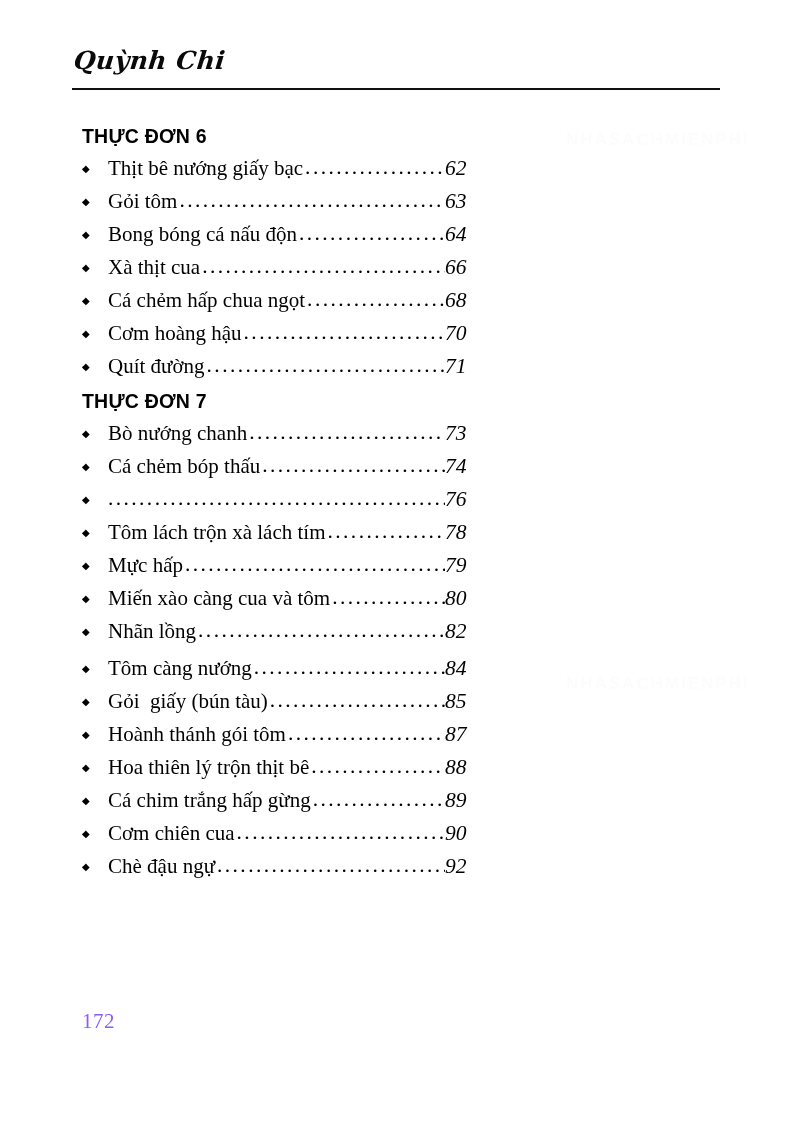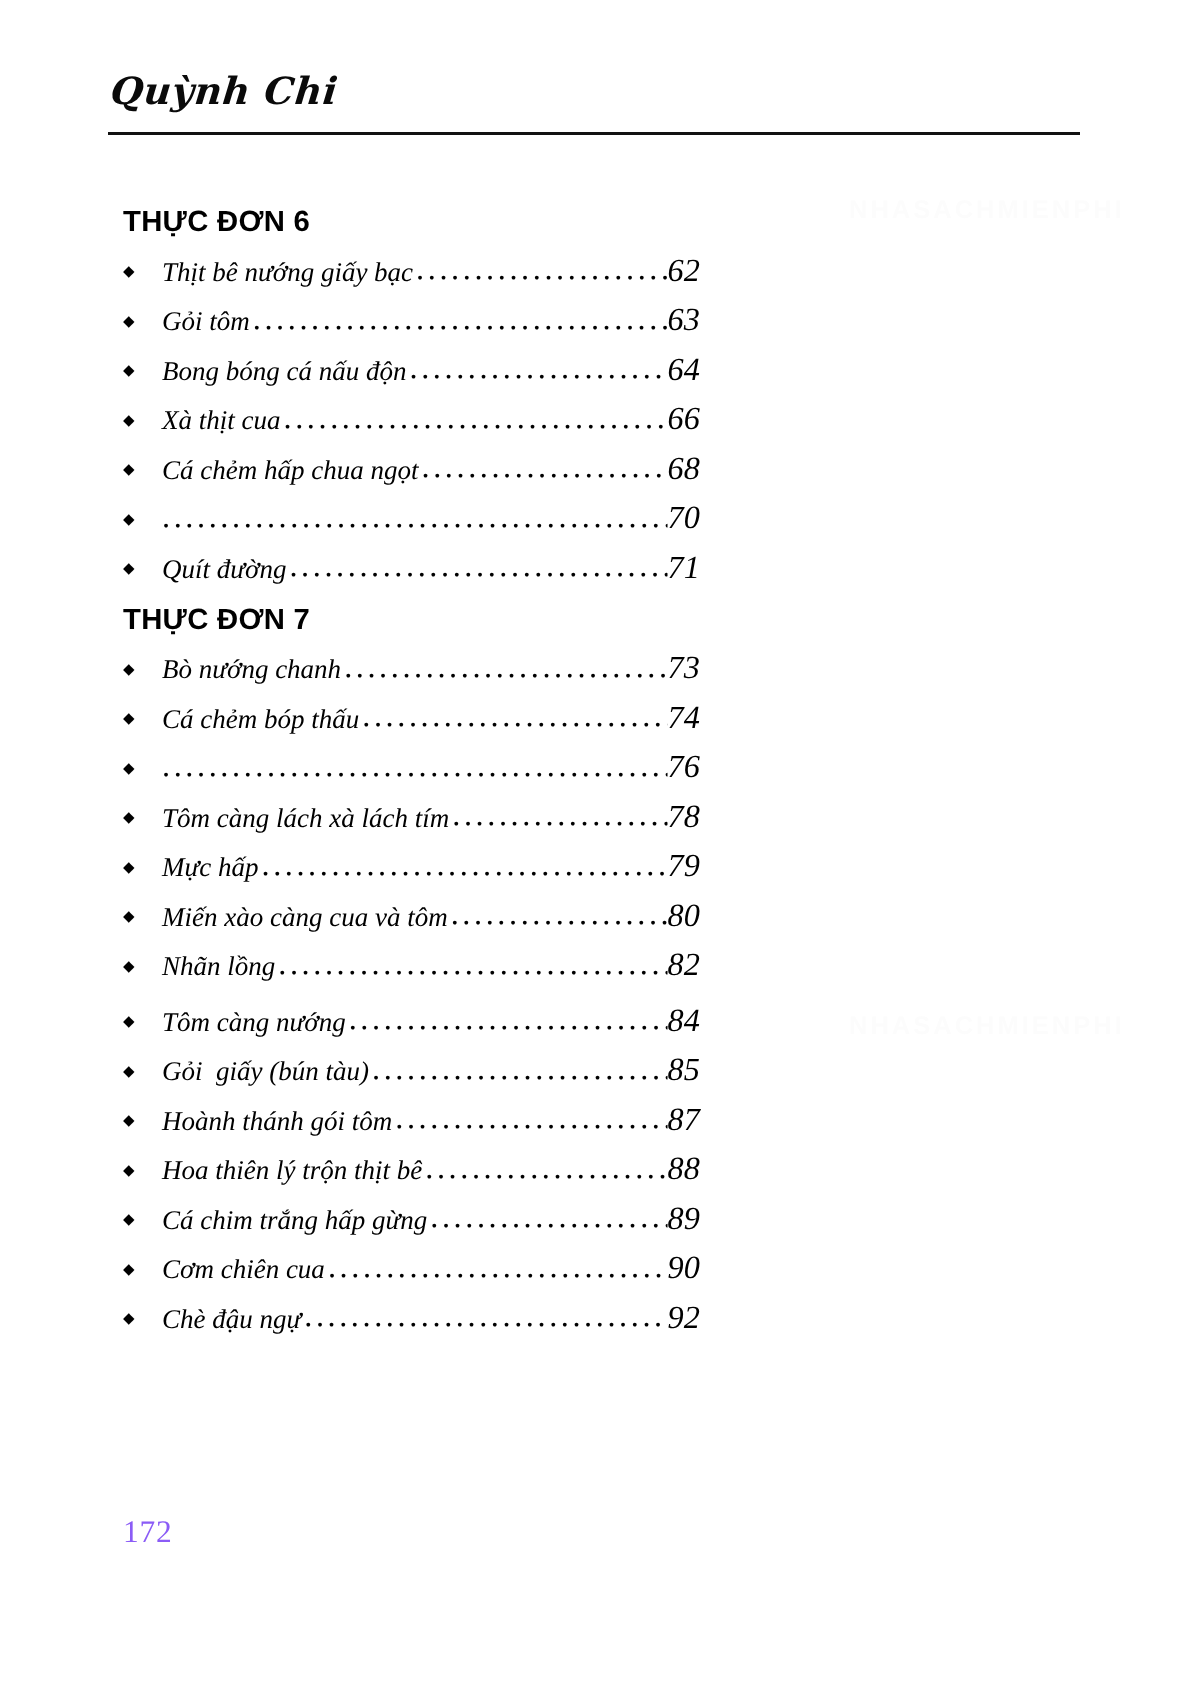--- a/index.html
+++ b/index.html
@@ -67,21 +67,21 @@
     user-select: none;
     pointer-events: none;
   }
   .wm-1 { left: 566px; top: 130px; }
   .wm-2 { left: 566px; top: 674px; }
 
   
   .content {
     position: absolute;
     left: 0;
-    top: 134px;
+    top: 122px;
     width: 644px;
   }
 
   .section { margin: 0; }
   .section + .section { margin-top: 4px; }
 
   .section-title {
     font-family: "Liberation Sans", "DejaVu Sans", sans-serif;
     font-weight: 700;
     font-size: 19.5px;
@@ -115,22 +115,21 @@
     font-size: 10px;
     line-height: 33px;
     color: #000;
     text-align: left;
     transform: translateY(-3px);
   }
 
   .toc-label {
     flex: 0 0 auto;
     font-family: "Liberation Serif", "DejaVu Serif", serif;
-    font-style: italic;
-    font-size: 18px;
+    font-size: 21px;
     line-height: 33px;
     color: #000;
     white-space: pre;
     padding-right: 2px;
   }
 
   .leader {
     flex: 1 1 auto;
     overflow: hidden;
     white-space: nowrap;
@@ -207,20 +206,21 @@
             <span class="toc-page">66</span>
           </li>
           <li class="toc-item">
             <span class="bullet">◆</span>
             <span class="toc-label">Cá chẻm hấp chua ngọt</span>
             <span class="leader">....................................................................................................</span>
             <span class="toc-page">68</span>
           </li>
           <li class="toc-item">
             <span class="bullet">◆</span>
+            <span class="toc-label">Cơm hoàng hậu</span>
             <span class="leader">....................................................................................................</span>
             <span class="toc-page">70</span>
           </li>
           <li class="toc-item">
             <span class="bullet">◆</span>
             <span class="toc-label">Quít đường</span>
             <span class="leader">....................................................................................................</span>
             <span class="toc-page">71</span>
           </li>
         </ul>
@@ -240,21 +240,21 @@
             <span class="leader">....................................................................................................</span>
             <span class="toc-page">74</span>
           </li>
           <li class="toc-item">
             <span class="bullet">◆</span>
             <span class="leader">....................................................................................................</span>
             <span class="toc-page">76</span>
           </li>
           <li class="toc-item">
             <span class="bullet">◆</span>
-            <span class="toc-label">Tôm càng lách xà lách tím</span>
+            <span class="toc-label">Tôm lách trộn xà lách tím</span>
             <span class="leader">....................................................................................................</span>
             <span class="toc-page">78</span>
           </li>
           <li class="toc-item">
             <span class="bullet">◆</span>
             <span class="toc-label">Mực hấp</span>
             <span class="leader">....................................................................................................</span>
             <span class="toc-page">79</span>
           </li>
           <li class="toc-item">

